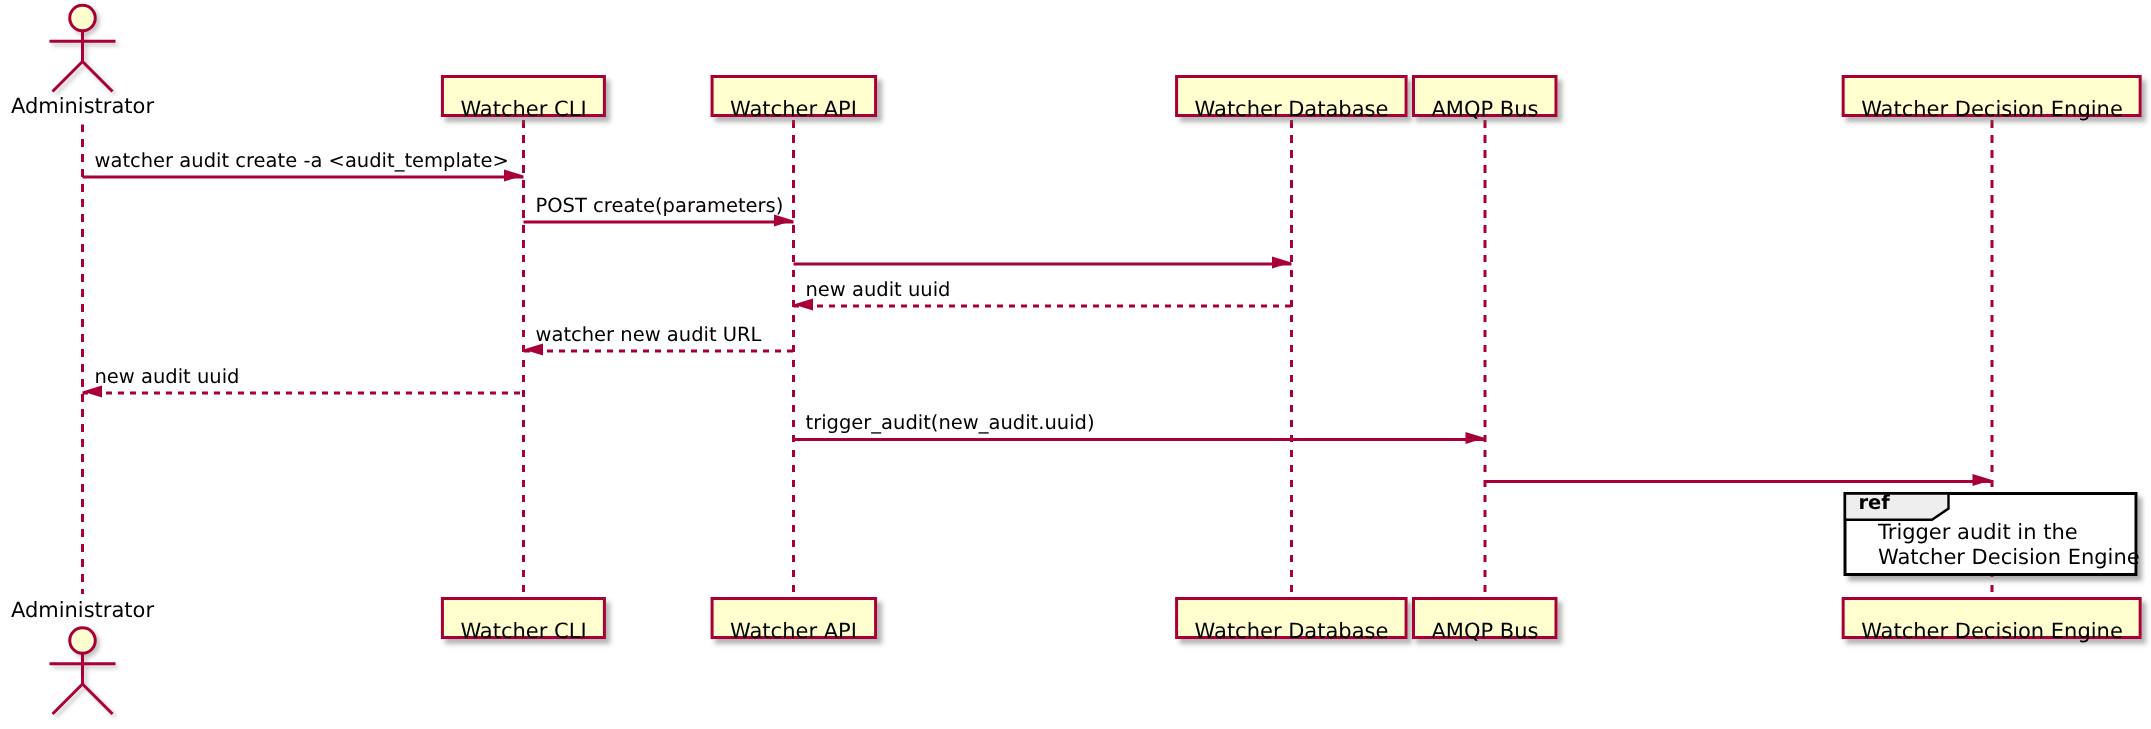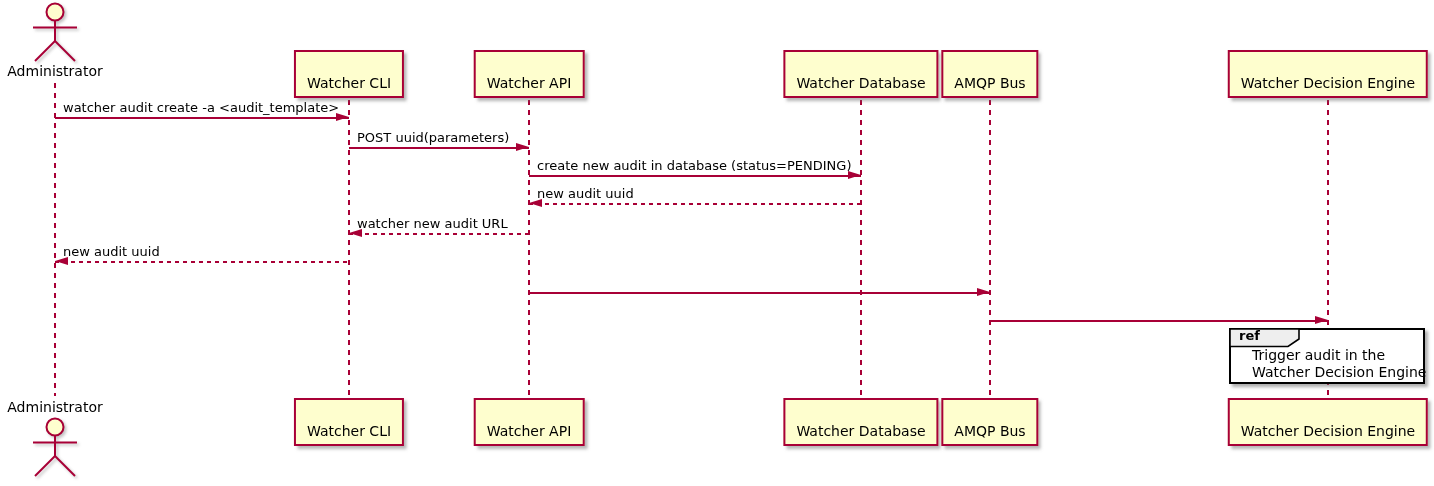--- a/index.html
+++ b/index.html
@@ -11,21 +11,21 @@
     overflow:hidden;
     color:#000000;
   }
   .pbox{
     position:absolute;
     transform:translateX(-50%);
     background:var(--fill,#FEFECE);
     border:2px solid var(--line,#A80036);
     box-sizing:border-box;
     height:16px;
-    padding:22px 11px;
+    padding:12px 11px;
     font-size:14px;
     line-height:18px;
     white-space:nowrap;
     box-shadow:3px 3px 3px rgba(110,110,110,.5);
   }
   .lifeline{
     position:absolute;
     width:1.6px;
     background:repeating-linear-gradient(to bottom,var(--line,#A80036) 0 5px,transparent 5px 10px);
   }
@@ -95,30 +95,30 @@
     <path d="M1,1 L70,1 L70,11 L59,18.5 L1,18.5 Z" fill="#EEEEEE" stroke="#000000" stroke-width="1.6"></path>
   </svg><div class="ref-tag-label">ref</div></div>
       <div class="ref-line" style="top: 17px;">Trigger audit in the</div>
       <div class="ref-line" style="top: 34px;">Watcher Decision Engine</div>
     </div>
     <div class="msg-line solid" style="left: 55px; top: 117px; width: 294px;"></div>
     <div class="arrowhead right" style="left: 336px; top: 113.2px;"></div>
     <div class="msg-label" style="left: 63px; top: 100px;">watcher audit create -a &lt;audit_template&gt;</div>
     <div class="msg-line solid" style="left: 349px; top: 147px; width: 180px;"></div>
     <div class="arrowhead right" style="left: 516px; top: 143.2px;"></div>
-    <div class="msg-label" style="left: 357px; top: 130px;">POST uuid(parameters)</div>
+    <div class="msg-label" style="left: 357px; top: 130px;">POST create(parameters)</div>
     <div class="msg-line solid" style="left: 529px; top: 175px; width: 332px;"></div>
     <div class="arrowhead right" style="left: 848px; top: 171.2px;"></div>
-    <div class="msg-label" style="left: 537px; top: 158px;">create new audit in database (status=PENDING)</div>
     <div class="msg-line dashed" style="left: 529px; top: 203px; width: 332px;"></div>
     <div class="arrowhead left" style="left: 529px; top: 199.2px;"></div>
     <div class="msg-label" style="left: 537px; top: 186px;">new audit uuid</div>
     <div class="msg-line dashed" style="left: 349px; top: 233px; width: 180px;"></div>
     <div class="arrowhead left" style="left: 349px; top: 229.2px;"></div>
     <div class="msg-label" style="left: 357px; top: 216px;">watcher new audit URL</div>
     <div class="msg-line dashed" style="left: 55px; top: 261px; width: 294px;"></div>
     <div class="arrowhead left" style="left: 55px; top: 257.2px;"></div>
     <div class="msg-label" style="left: 63px; top: 244px;">new audit uuid</div>
     <div class="msg-line solid" style="left: 529px; top: 292px; width: 461px;"></div>
     <div class="arrowhead right" style="left: 977px; top: 288.2px;"></div>
+    <div class="msg-label" style="left: 537px; top: 275px;">trigger_audit(new_audit.uuid)</div>
     <div class="msg-line solid" style="left: 990px; top: 320px; width: 338px;"></div>
     <div class="arrowhead right" style="left: 1315px; top: 316.2px;"></div>
   </div>
 
 </body></html>

